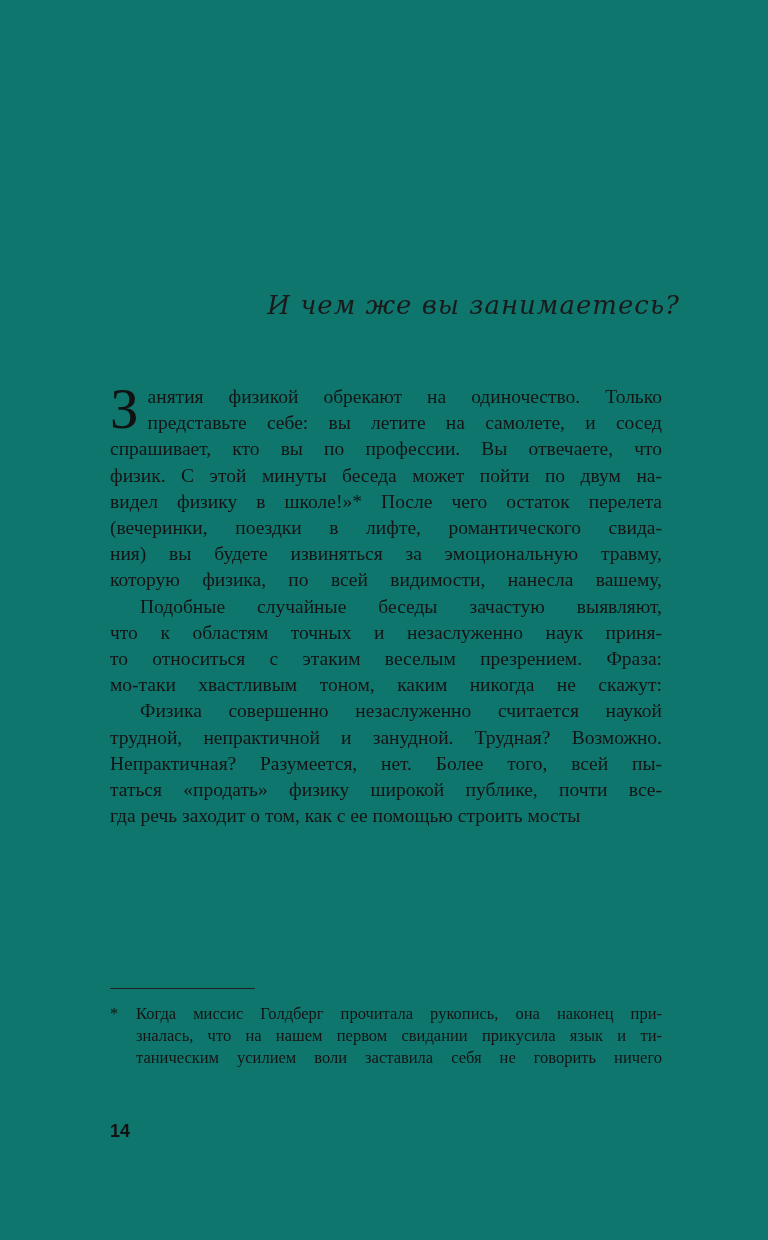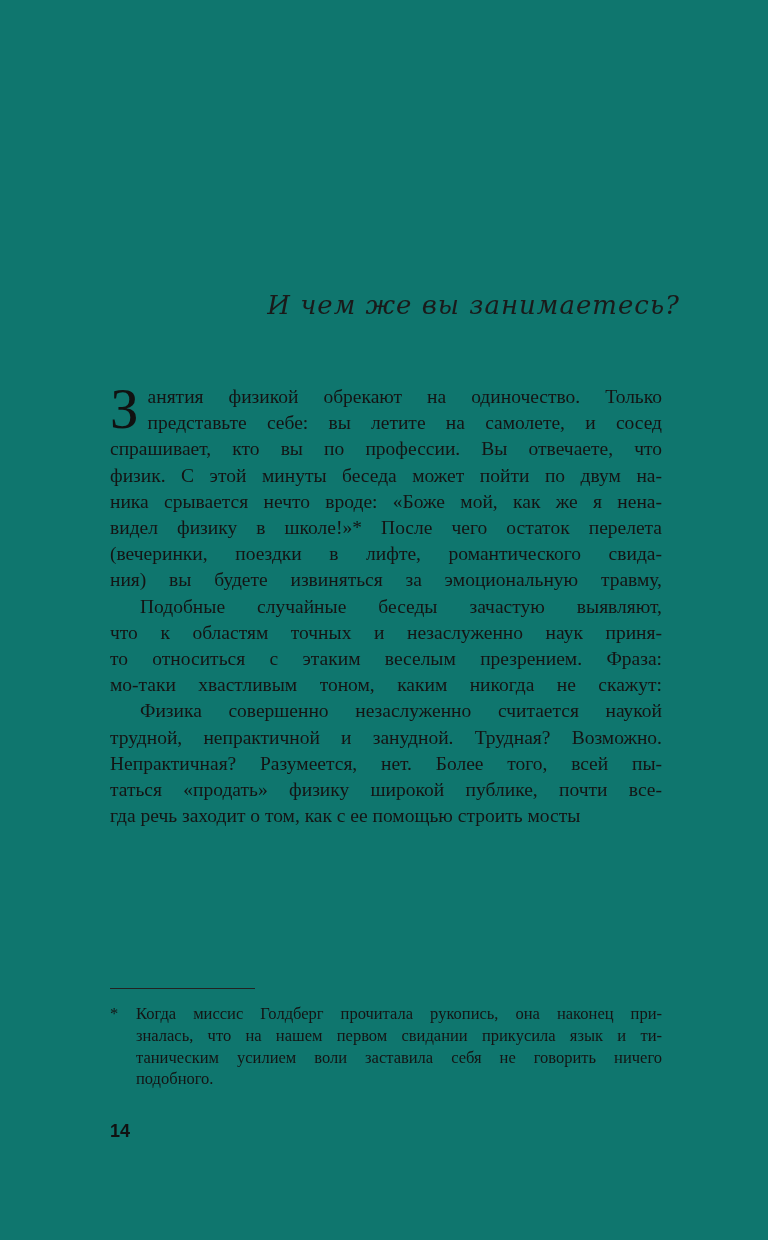--- a/index.html
+++ b/index.html
@@ -97,24 +97,24 @@
 
   <div class="body-text">
 
     <div class="paragraph">
       <span class="dropcap">З</span>
       <div class="lines">
           <div class="tline">анятия физикой обрекают на одиночество. Только</div>
           <div class="tline">представьте себе: вы летите на самолете, и сосед</div>
           <div class="tline">спрашивает, кто вы по профессии. Вы отвечаете, что</div>
           <div class="tline">физик. С этой минуты беседа может пойти по двум на-</div>
-          <div class="tline">ника срывается нечто вроде: «Боже мой, как же я нена-</div>
           <div class="tline">видел физику в школе!»* После чего остаток перелета</div>
           <div class="tline">(вечеринки, поездки в лифте, романтического свида-</div>
           <div class="tline">ния) вы будете извиняться за эмоциональную травму,</div>
+          <div class="tline">которую физика, по всей видимости, нанесла вашему,</div>
         </div>
     </div>
 
     <div class="paragraph">
       <div class="lines">
           <div class="tline indent">Подобные случайные беседы зачастую выявляют,</div>
           <div class="tline">что к областям точных и незаслуженно наук приня-</div>
           <div class="tline">то относиться с этаким веселым презрением. Фраза:</div>
           <div class="tline">мо-таки хвастливым тоном, каким никогда не скажут:</div>
         </div>
@@ -133,20 +133,19 @@
   </div>
 
   <div class="footnote-block">
     <div class="footnote-rule"></div>
     <div class="footnote-body">
       <span class="fn-marker">*</span>
       <div class="lines">
           <div class="tline">Когда миссис Голдберг прочитала рукопись, она наконец при-</div>
           <div class="tline">зналась, что на нашем первом свидании прикусила язык и ти-</div>
           <div class="tline">таническим усилием воли заставила себя не говорить ничего</div>
-          <div class="tline last">подобного.</div>
         </div>
     </div>
   </div>
 
   <div class="page-number">14</div>
 
 </div>
 
 </body></html>

